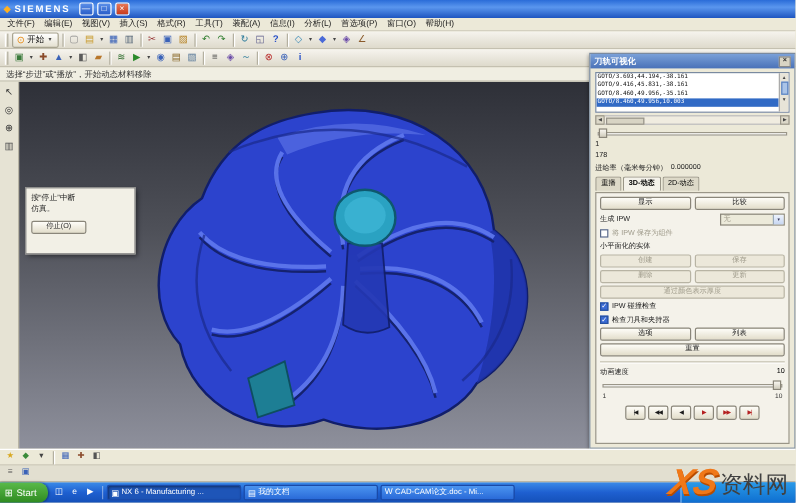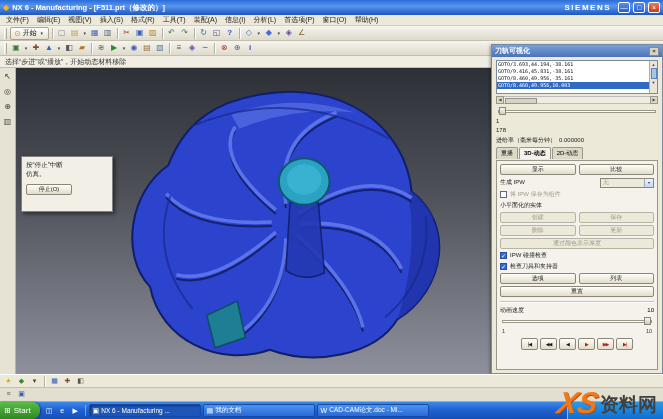--- a/index.html
+++ b/index.html
@@ -93,31 +93,30 @@
 .ql{display:flex;gap:2px;padding:0 4px;border-right:1px solid rgba(255,255,255,.4);margin-right:3px;align-items:center}
 .qico{width:11px;height:11px;font-size:7px;color:#fff;text-align:center;line-height:11px}
 .task{width:112px;height:13px;background:linear-gradient(180deg,#4a94f0,#2a6ad8);border:1px solid #1a4aa8;border-radius:2px;color:#fff;font-size:6.5px;display:flex;align-items:center;gap:2px;padding:0 3px;margin-right:2px;overflow:hidden;white-space:nowrap}
 .task.active{background:#1e55b8;box-shadow:inset 1px 1px 2px rgba(0,0,0,.4)}
 .tico{font-size:7px}
 .tray{margin-left:auto;width:96px;height:17px;background:linear-gradient(180deg,#2a9ae8,#0e6ed0);border-left:1px solid #7ac0f8}
 
 .wm{position:absolute;right:2px;bottom:3px;z-index:200;text-align:right}
 .wmlogo{display:flex;align-items:flex-end;justify-content:flex-end;gap:2px;margin:0 4px 1px 0}
 .wmx{font-size:30px;line-height:25px;font-weight:bold;font-style:italic;color:#f07818;transform:skewX(-12deg);display:inline-block;text-shadow:1px 1px 0 #b84c00}
-.wmname{font-size:19px;font-weight:bold;color:#404040;line-height:21px}
+.wmname{font-size:19px;font-weight:normal;color:#404040;line-height:21px}
 .wmbar{background:#d42420;color:#fff;font-size:8px;font-weight:bold;letter-spacing:1.5px;padding:3px 9px;border-radius:1px;display:inline-block}
 </style>
 </head>
 <body>
 
 <div>
 
   <div class="titlebar">
     <span class="appico">◆</span>
-    <span class="wtitle">NX 6 - Manufacturing - [F511.prt（修改的）]</span>
     <span class="brand">SIEMENS</span>
     <span class="wbtn">—</span>
     <span class="wbtn">□</span>
     <span class="wbtn close">×</span>
   </div>
 
   <div class="menubar">
     <span class="mi">文件(F)</span>
     <span class="mi">编辑(E)</span>
     <span class="mi">视图(V)</span>

